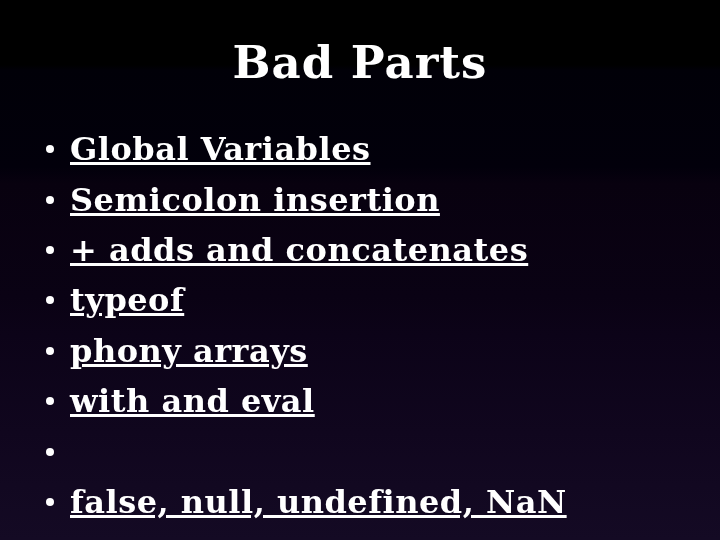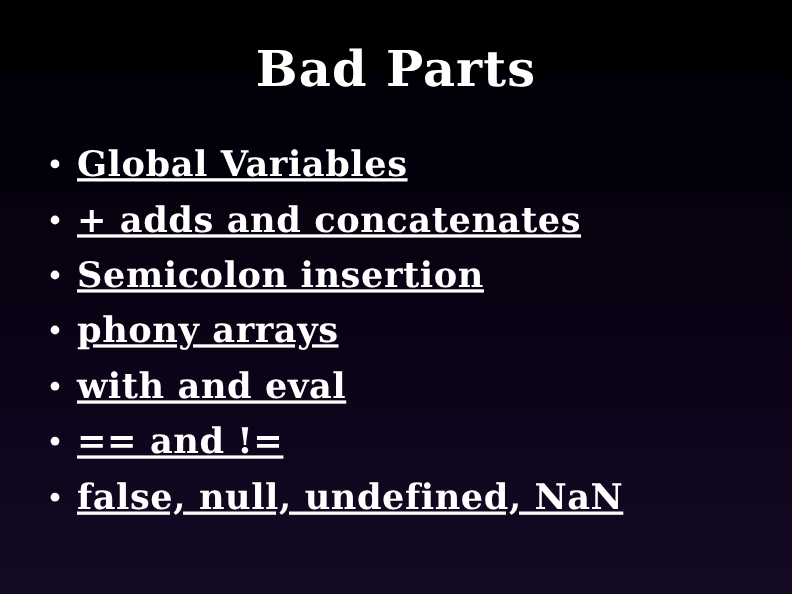--- a/index.html
+++ b/index.html
@@ -73,36 +73,39 @@
 <div class="slide">
   <h1 class="title">Bad Parts</h1>
 
   <ul class="bullets">
     <li class="bullet-item">
       <span class="dot"></span>
       <span>Global Variables</span>
     </li>
     <li class="bullet-item">
       <span class="dot"></span>
+      <span>Semicolon insertion</span>
+    </li>
+    <li class="bullet-item">
+      <span class="dot"></span>
       <span>+ adds and concatenates</span>
     </li>
     <li class="bullet-item">
       <span class="dot"></span>
-      <span>Semicolon insertion</span>
+      <span>typeof</span>
     </li>
     <li class="bullet-item">
       <span class="dot"></span>
       <span>phony arrays</span>
     </li>
     <li class="bullet-item">
       <span class="dot"></span>
       <span>with and eval</span>
     </li>
     <li class="bullet-item">
       <span class="dot"></span>
-      <span>== and !=</span>
     </li>
     <li class="bullet-item">
       <span class="dot"></span>
       <span>false, null, undefined, NaN</span>
     </li>
   </ul>
 </div>
 
 </body></html>

